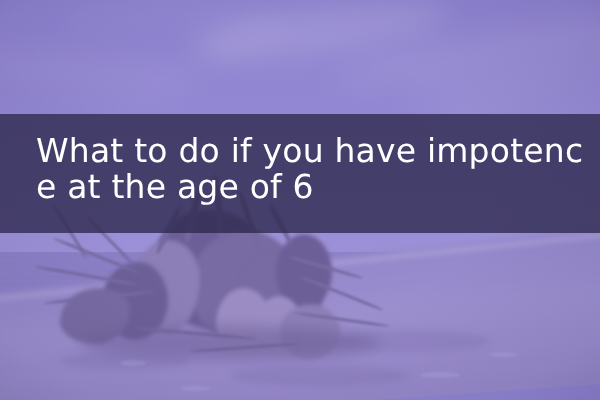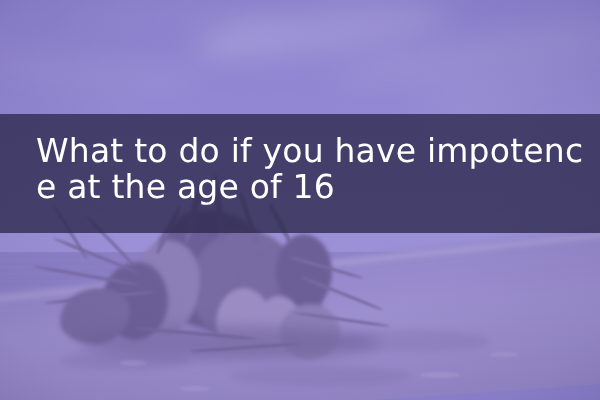--- a/index.html
+++ b/index.html
@@ -257,16 +257,16 @@
 
       <div class="root dark" style="left:40px; top:126px; width:300px; height:34px; border-radius:50%; opacity:.55; filter:blur(7px);"></div>
     </div>
 
     <div class="tint"></div>
     <div class="vignette"></div>
   </div>
 
   <div class="caption-bar">
     <p class="caption-text">What to do if you have impotenc
-e at the age of 16</p>
+e at the age of 6</p>
   </div>
 
 </div>
 
 </body></html>

